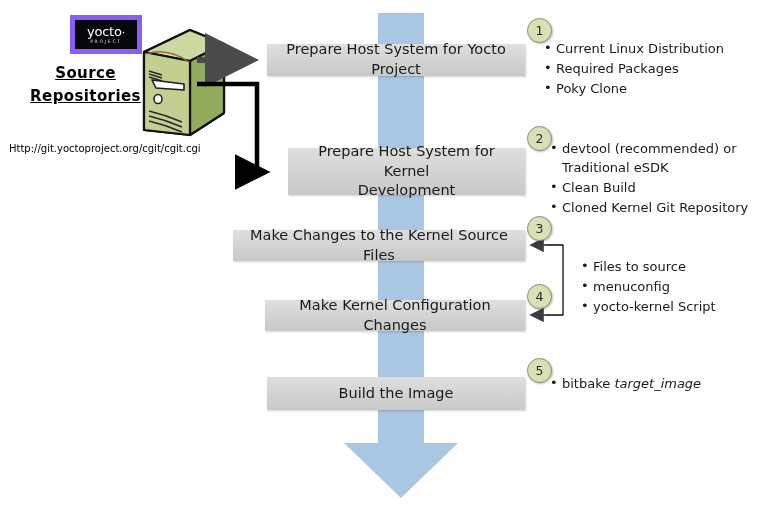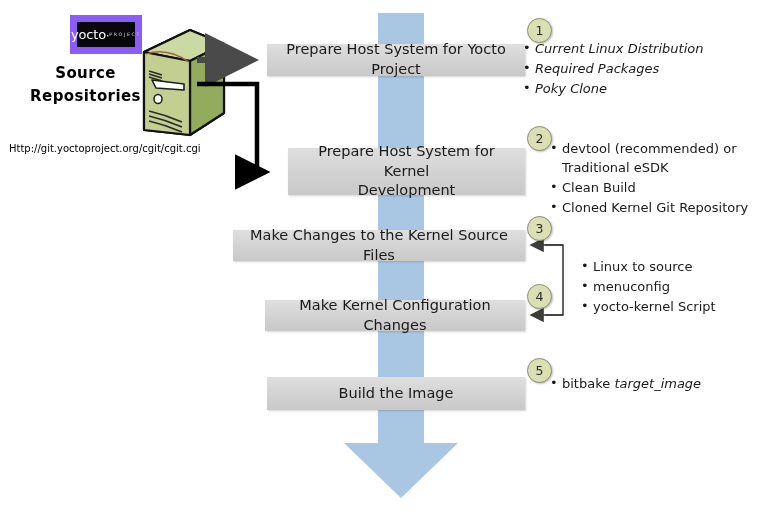--- a/index.html
+++ b/index.html
@@ -99,40 +99,41 @@
     left: 18px;
     top: 62px;
     width: 135px;
     text-align: center;
     font-weight: bold;
     font-size: 15px;
     line-height: 1.5;
     color: #000;
     letter-spacing: 0.4px;
     white-space: pre-line;
+    text-decoration: underline;
   }
   .src-url {
     position: absolute;
     left: 9px;
     top: 143px;
     font-size: 10px;
     color: #000;
   }
 
   
   .yocto-logo {
     position: absolute;
     left: 70px;
     top: 15px;
     width: 72px;
     height: 39px;
     background: #08080c;
-    border: 7px solid #8b5cf6;
+    border: 5px solid #8b5cf6;
     display: flex;
-    flex-direction: row;
+    flex-direction: column;
     align-items: center;
     justify-content: center;
     box-sizing: border-box;
   }
   .yocto-word {
     color: #ffffff;
     font-size: 13px;
     line-height: 1;
     letter-spacing: -0.2px;
   }
@@ -219,35 +220,35 @@
   <div class="pbox" style="left:265px; top:300px; width:260px; height:31px;">Make Kernel Configuration Changes</div>
 
   <div class="pbox" style="left:267px; top:377px; width:258px; height:33px;">Build the Image</div>
 
   <div class="step-badge" style="left:527px; top:18px;">1</div>
   <div class="step-badge" style="left:527px; top:126px;">2</div>
   <div class="step-badge" style="left:527px; top:216px;">3</div>
   <div class="step-badge" style="left:527px; top:284px;">4</div>
   <div class="step-badge" style="left:527px; top:358px;">5</div>
 
-  <div class="bullets" style="left:522px; top:40px; width:215px;font-style:italic;">
+  <div class="bullets" style="left:543px; top:40px; width:215px;">
     <div class="bitem">Current Linux Distribution</div>
     <div class="bitem">Required Packages</div>
     <div class="bitem">Poky Clone</div>
   </div>
 
   <div class="bullets" style="left:549px; top:140px; width:215px;">
     <div class="bitem">devtool (recommended) or
 Traditional eSDK</div>
     <div class="bitem">Clean Build</div>
     <div class="bitem">Cloned Kernel Git Repository</div>
   </div>
 
   <div class="bullets" style="left:580px; top:258px; width:190px;">
-    <div class="bitem">Linux to source</div>
+    <div class="bitem">Files to source</div>
     <div class="bitem">menuconfig</div>
     <div class="bitem">yocto-kernel Script</div>
   </div>
 
   <div class="bullets" style="left:549px; top:375px; width:215px;">
     <div class="bitem"><span>bitbake </span><span class="ital">target_image</span></div>
   </div>
 
 </div>
 

